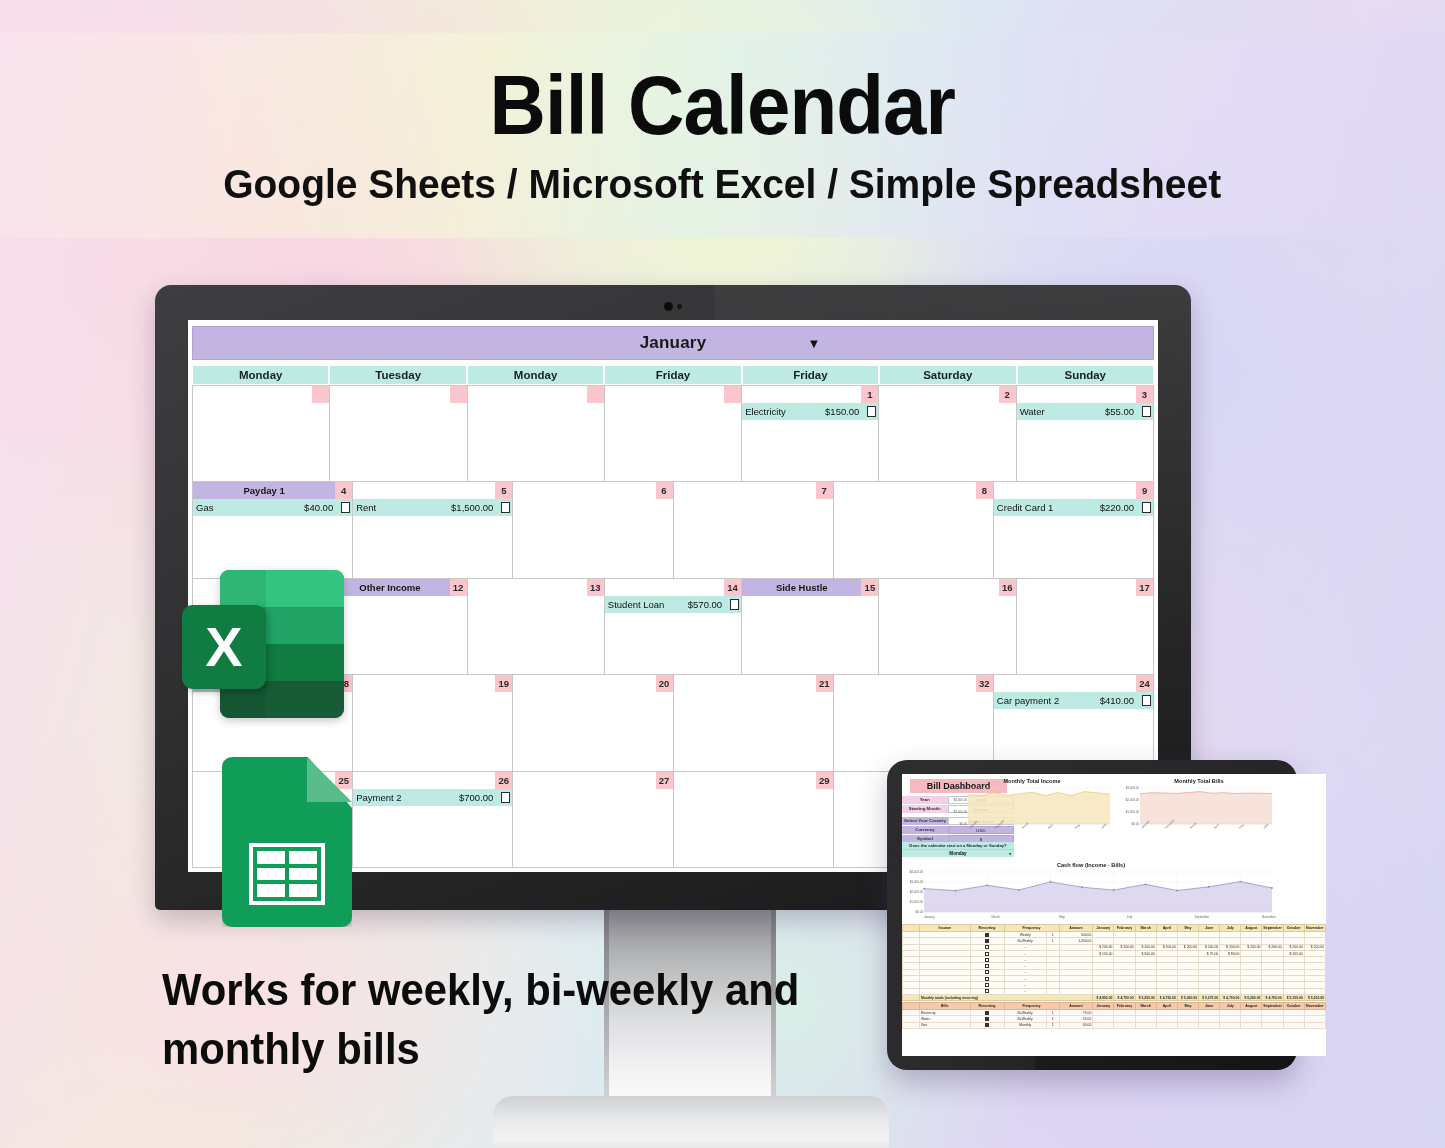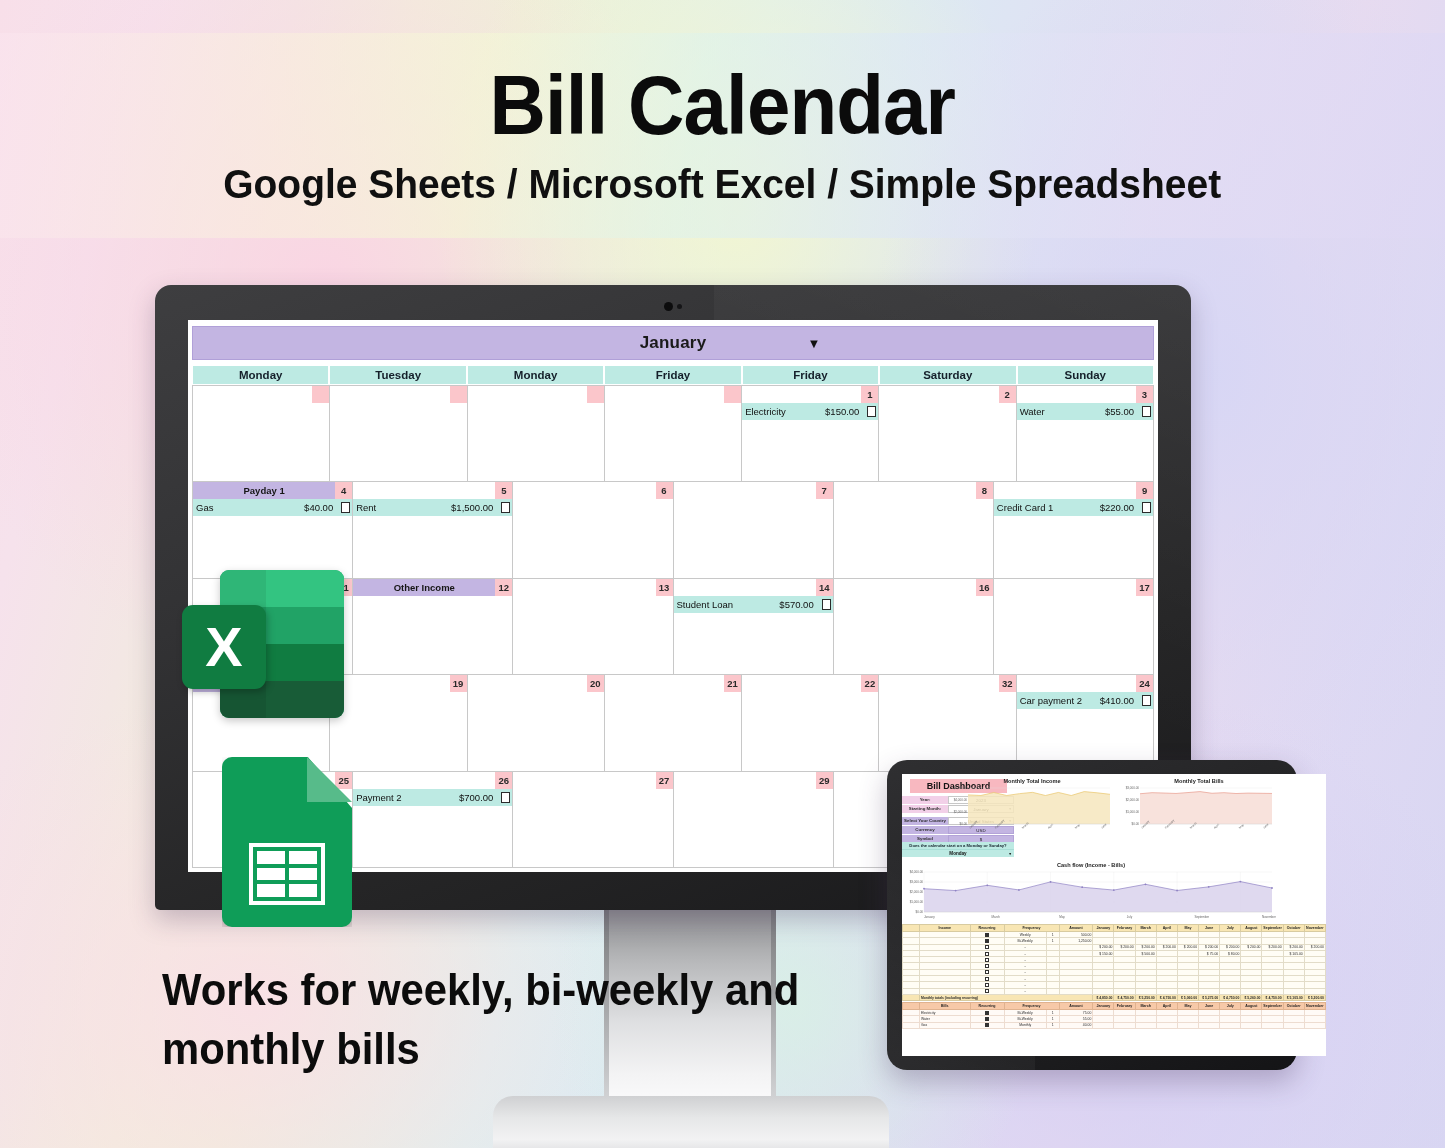--- a/index.html
+++ b/index.html
@@ -432,42 +432,43 @@
             </div>
             <div class="day">
               <div class="daynum">14</div>
               <div class="event-bill">
                 <span class="bname">Student Loan</span>
                 <span class="bamt">$570.00</span>
                 <span class="bchk"></span>
               </div>
             </div>
             <div class="day">
+              <div class="event-income">Side Hustle</div>
+              <div class="daynum">15</div>
+            </div>
+            <div class="day">
               <div class="daynum">16</div>
             </div>
             <div class="day">
               <div class="daynum">17</div>
             </div>
           </div>
           <div class="week">
             <div class="day">
               <div class="event-income">Payday 2</div>
               <div class="daynum">18</div>
             </div>
             <div class="day">
               <div class="daynum">19</div>
             </div>
             <div class="day">
               <div class="daynum">20</div>
             </div>
             <div class="day">
               <div class="daynum">21</div>
-            </div>
-            <div class="day">
-              <div class="daynum">22</div>
             </div>
             <div class="day">
               <div class="daynum">32</div>
             </div>
             <div class="day">
               <div class="daynum">24</div>
               <div class="event-bill">
                 <span class="bname">Car payment 2</span>
                 <span class="bamt">$410.00</span>
                 <span class="bchk"></span>

